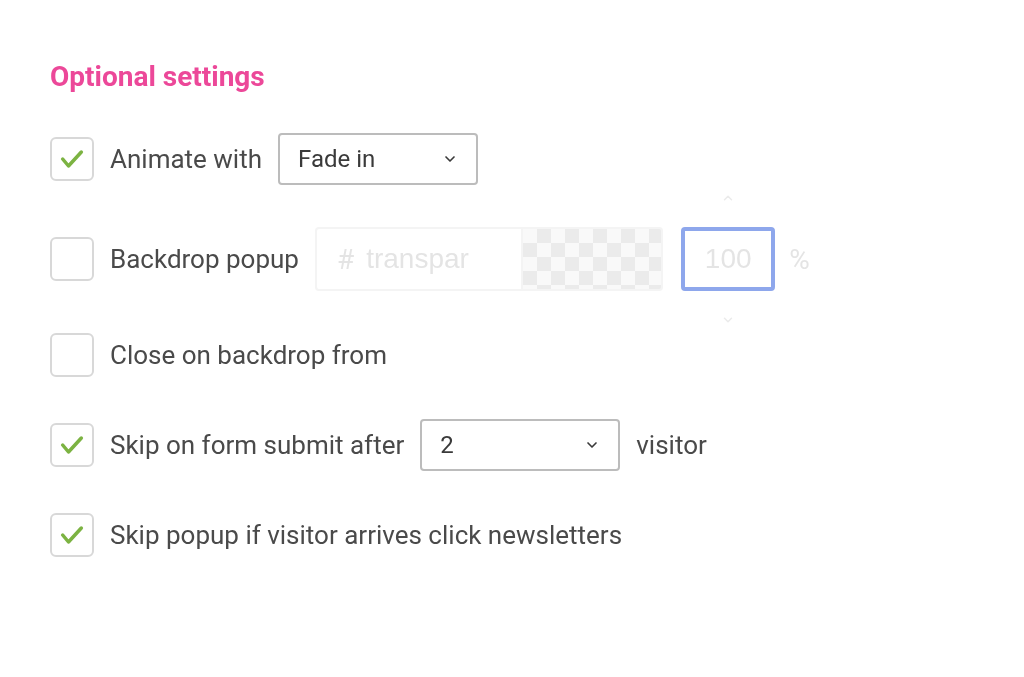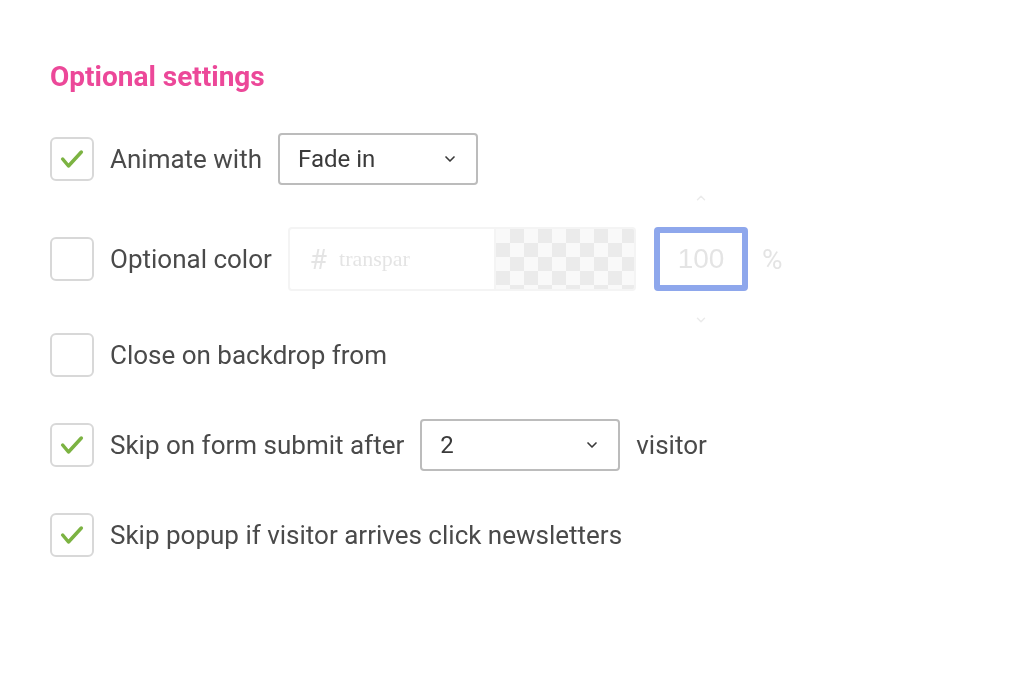--- a/index.html
+++ b/index.html
@@ -90,25 +90,24 @@
       background: #fff;
     }
     .hex-prefix {
       font-size: 28px;
       color: #c9c9c9;
       padding: 0 12px 0 20px;
     }
     .hex-input {
       border: none;
       outline: none;
-      font-size: 22px;
+      font-size: 28px;
       color: #c9c9c9;
       width: 155px;
       background: transparent;
-      font-family: Liberation Serif, serif;
     }
     .hex-input::placeholder {
       color: #c9c9c9;
     }
     .swatch-checker {
       width: 140px;
       height: 64px;
       border-top: 2px solid #e8e8e8;
       border-bottom: 2px solid #e8e8e8;
       border-right: 2px solid #e8e8e8;
@@ -122,21 +121,21 @@
       background-position: 0 0, 0 14px, 14px -14px, -14px 0px;
       background-color: #f2f2f2;
     }
     .opacity-group {
       display: flex;
       align-items: center;
       margin-left: 18px;
       position: relative;
     }
     .opacity-box {
-      border: 6px solid #1d4ed8;
+      border: 4px solid #1d4ed8;
       border-radius: 4px;
       height: 64px;
       width: 94px;
       display: flex;
       align-items: center;
       justify-content: center;
     }
     .opacity-value {
       font-size: 28px;
       color: #c9c9c9;
@@ -191,21 +190,21 @@
       <svg class="chev" viewBox="0 0 24 24" fill="none" stroke="#3a3a3a" stroke-width="2.5" stroke-linecap="round" stroke-linejoin="round">
           <polyline points="6 9 12 15 18 9"></polyline>
         </svg>
     </div>
   </div>
 
   <div class="setting-row">
     <div class="checkbox">
       
     </div>
-    <span class="label-text">Optional color</span>
+    <span class="label-text">Backdrop popup</span>
     <div class="backdrop-row-controls">
       <div class="hex-input-group">
         <span class="hex-prefix">#</span>
         <input class="hex-input" type="text" placeholder="transpar" style="">
       </div>
       <div class="swatch-checker"></div>
       <div class="opacity-group">
         <div class="stepper-arrow stepper-up">
           <svg viewBox="0 0 24 24" fill="none" stroke="#d6d6d6" stroke-width="2.5" stroke-linecap="round" stroke-linejoin="round">
               <polyline points="6 15 12 9 18 15"></polyline>

